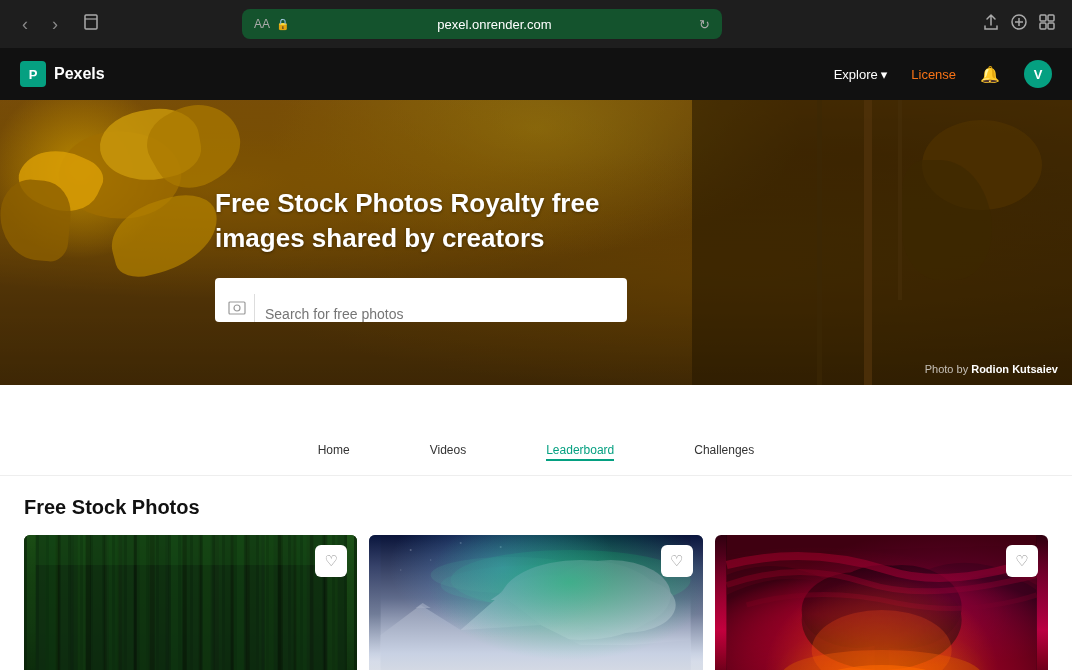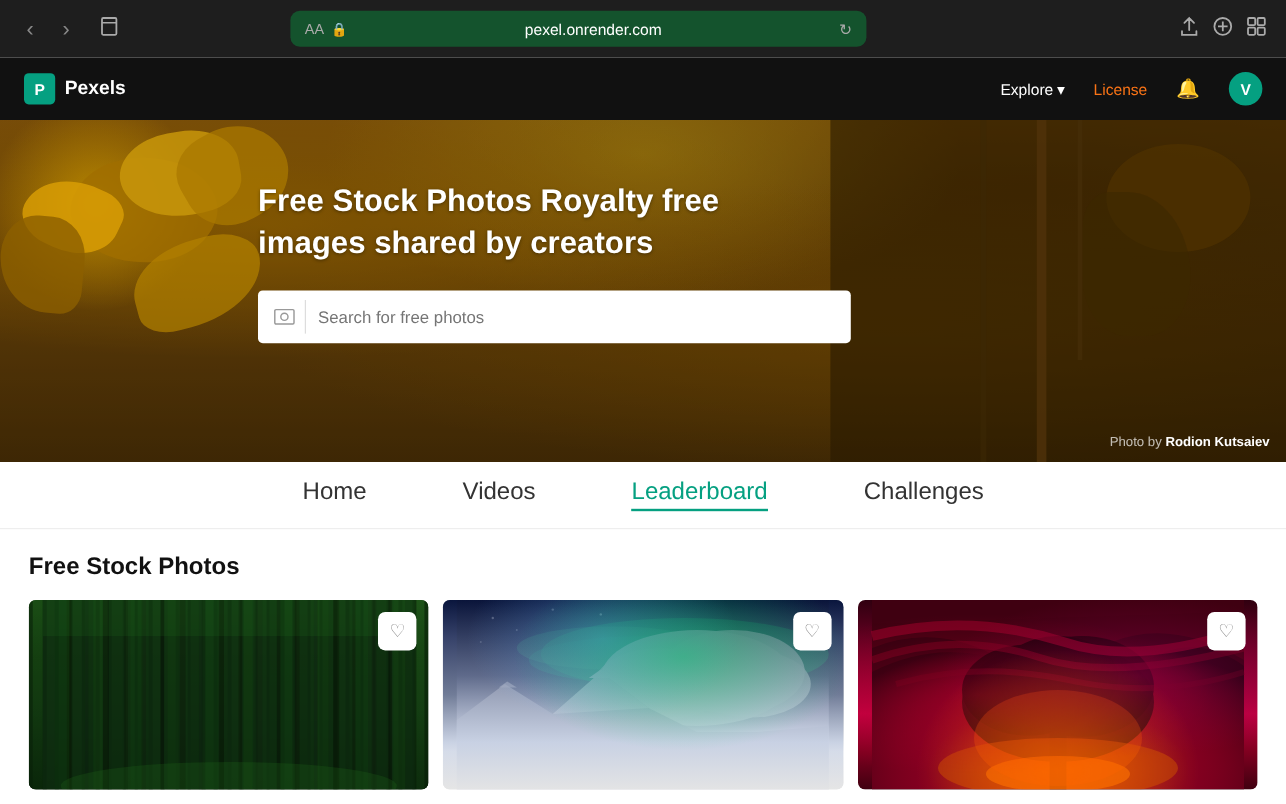--- a/index.html
+++ b/index.html
@@ -189,27 +189,28 @@
       padding: 50px 0 0 215px;
     }
     .hero-title {
       color: #fff;
       font-size: 26px;
       font-weight: 700;
       line-height: 1.35;
       margin-bottom: 22px;
       max-width: 440px;
       text-shadow: 0 1px 3px rgba(0,0,0,0.4);
+      margin-top: 36px;
     }
     .search-bar {
       display: flex;
-      align-items: center;
+      align-items: flex-end;
       background: #fff;
       border-radius: 4px;
-      width: 494px;
+      width: 412px;
       height: 44px;
       padding: 0 12px;
       gap: 10px;
     }
     .search-icon-box {
       color: #888;
       font-size: 16px;
       display: flex;
       align-items: center;
       justify-content: center;
@@ -269,27 +270,28 @@
 
     
     .nav-tabs {
       display: flex;
       justify-content: center;
       gap: 80px;
       padding: 14px 0;
       border-bottom: 1px solid #eee;
     }
     .nav-tab {
-      font-size: 20px;
+      font-size: 12px;
       color: #333;
       cursor: pointer;
       padding-bottom: 2px;
       border: none;
       background: none;
       text-decoration: none;
+      margin-top: 44px;
     }
     .nav-tab.active {
       color: #05a081;
       border-bottom: 2px solid #05a081;
     }
 
     
     .main-content {
       padding: 20px 24px;
     }

